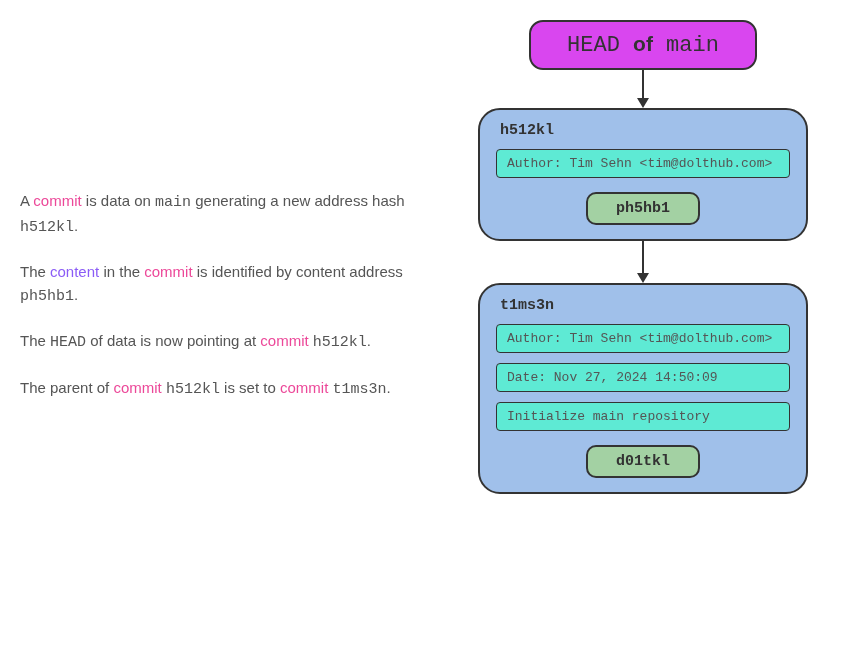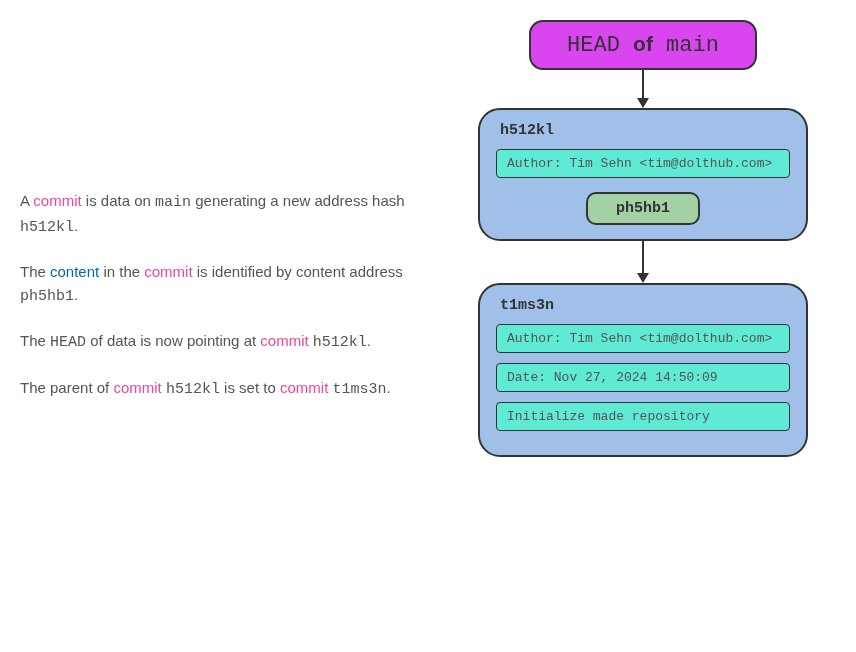--- a/index.html
+++ b/index.html
@@ -15,21 +15,21 @@
     .left-col {
       flex: 0 0 410px;
       padding-top: 170px;
       color: #555;
       font-size: 15px;
       line-height: 1.5;
     }
     .left-col p { margin-bottom: 22px; }
     .mono { font-family: "Courier New", monospace; font-size: 15px; }
     .kw-commit { color: #ec4899; }
-    .kw-content { color: #0369a1; }
+    .kw-content { color: #8b5cf6; }
     .right-col {
       flex: 1;
       display: flex;
       flex-direction: column;
       align-items: center;
     }
     .head-pill {
       background: #d946ef;
       border: 2px solid #333;
       border-radius: 14px;
@@ -137,16 +137,17 @@
 
   <div class="arrow">
     <div class="arrow-line" style="height:32px"></div>
     <div class="arrow-head"></div>
   </div>
 
   <div class="commit-box">
     <div class="commit-hash">t1ms3n</div>
     <div class="commit-field">Author: Tim Sehn &lt;tim@dolthub.com&gt;</div>
     <div class="commit-field">Date: Nov 27, 2024 14:50:09</div>
-    <div class="commit-field">Initialize made repository</div>
+    <div class="commit-field">Initialize main repository</div>
+    <div class="content-pill">d01tkl</div>
   </div>
 
 </div>
 
 </body></html>

